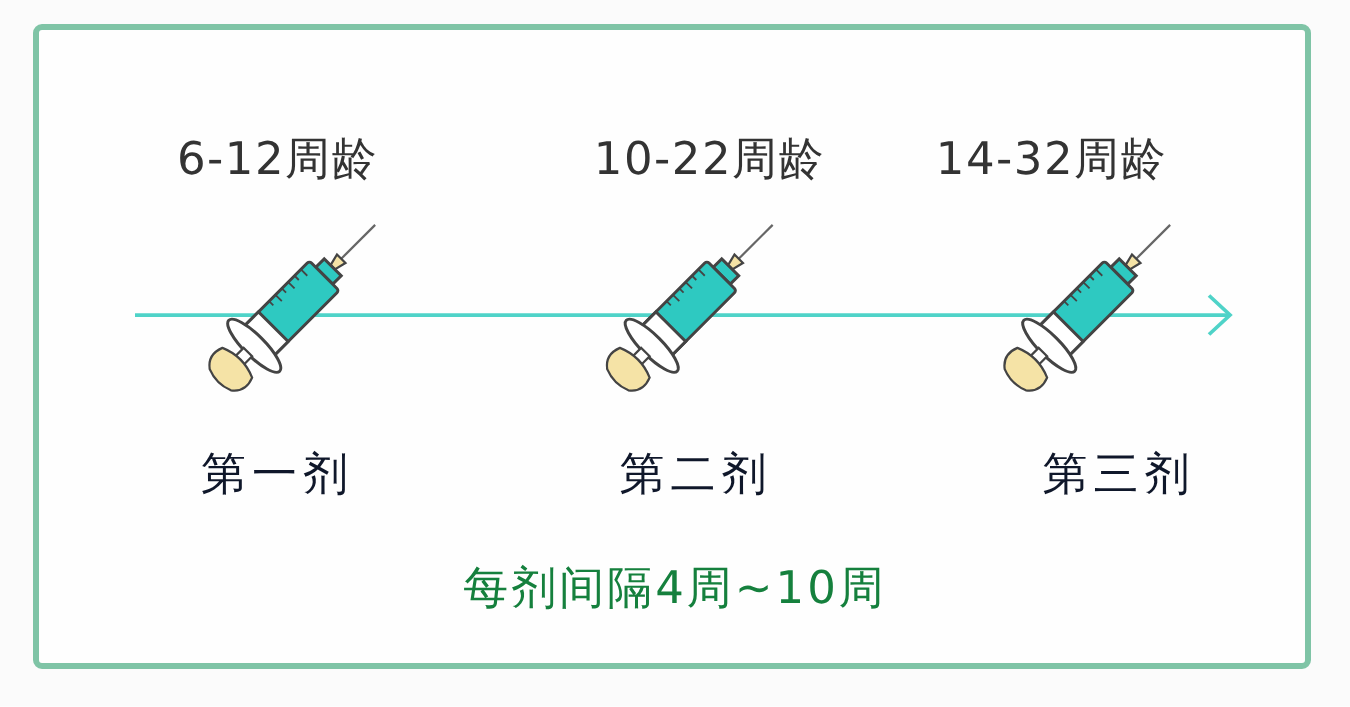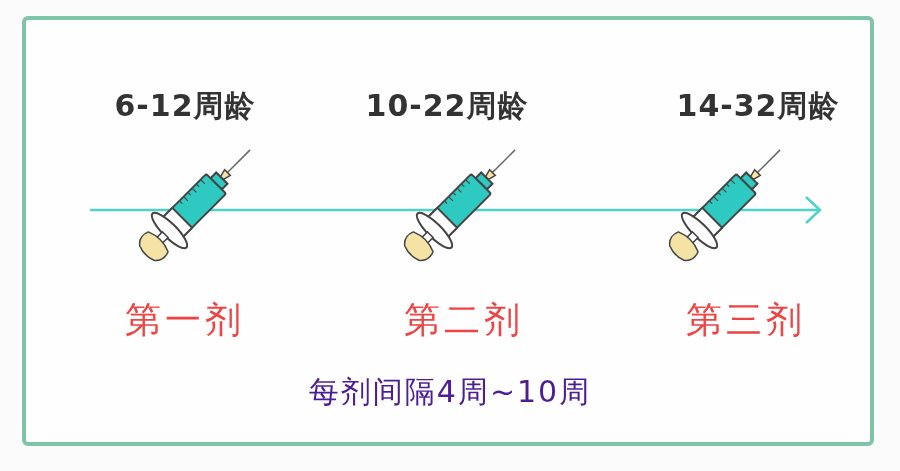--- a/index.html
+++ b/index.html
@@ -1,36 +1,36 @@
 <!DOCTYPE html>
 <html><head>
 <meta charset="utf-8">
 <style>
   html,body{margin:0;padding:0;}
   body{width:900px;height:471px;background:#fbfbfb;position:relative;overflow:hidden;font-family:"DejaVu Sans","Liberation Sans",sans-serif;}
   .frame{position:absolute;left:22px;top:16px;width:852px;height:430px;border:4px solid #7fc4a6;border-radius:6px;background:#fefefe;box-sizing:border-box;}
-  .age{position:absolute;top:86px;font-size:30px;color:#333;letter-spacing:1px;white-space:nowrap;transform:translateX(-50%);font-weight:bold;}
-  .dose{position:absolute;top:296px;font-size:36px;color:#ef4444;letter-spacing:4px;white-space:nowrap;transform:translateX(-50%);}
-  .interval{position:absolute;left:450px;top:372px;transform:translateX(-50%);font-size:30px;color:#4c1d95;letter-spacing:2px;white-space:nowrap;}
+  .age{position:absolute;top:86px;font-size:30px;color:#333;letter-spacing:1px;white-space:nowrap;transform:translateX(-50%);}
+  .dose{position:absolute;top:296px;font-size:30px;color:#0f172a;letter-spacing:4px;white-space:nowrap;transform:translateX(-50%);}
+  .interval{position:absolute;left:450px;top:372px;transform:translateX(-50%);font-size:30px;color:#15803d;letter-spacing:2px;white-space:nowrap;}
   .timeline{position:absolute;left:0;top:0;}
   .syr{position:absolute;}
 </style>
 </head>
 <body>
 
 <div class="frame"></div>
 
 <svg class="timeline" width="900" height="471">
   <line x1="90" y1="210" x2="820" y2="210" stroke="#4fd3c8" stroke-width="2.5"></line>
   <polyline points="806,197 820,210 806,223" fill="none" stroke="#4fd3c8" stroke-width="2.5"></polyline>
 </svg>
 
 <div class="age" style="left:185px">6-12周龄</div>
-<div class="age" style="left:447px">10-22周龄</div>
-<div class="age" style="left:758px">14-32周龄</div>
+<div class="age" style="left:473px">10-22周龄</div>
+<div class="age" style="left:701px">14-32周龄</div>
 
 <svg class="syr" style="left:110px;top:135px" width="160" height="150" viewBox="0 0 160 150">
   <g transform="rotate(45 80 75)">
     <line x1="80" y1="-10" x2="80" y2="22" stroke="#666" stroke-width="1.5"></line>
     <path d="M76 22 L84 22 L82 30 L78 30 Z" fill="#f5e3a6" stroke="#444" stroke-width="1.5"></path>
     <rect x="72" y="30" width="16" height="8" fill="#2ec9c1" stroke="#444" stroke-width="2"></rect>
     <rect x="66" y="38" width="28" height="62" rx="2" fill="#2ec9c1" stroke="#444" stroke-width="2"></rect>
     <rect x="66" y="86" width="28" height="14" fill="#fff" stroke="#444" stroke-width="2"></rect>
     <g stroke="#444" stroke-width="1.2">
       <line x1="66" y1="46" x2="72" y2="46"></line>

